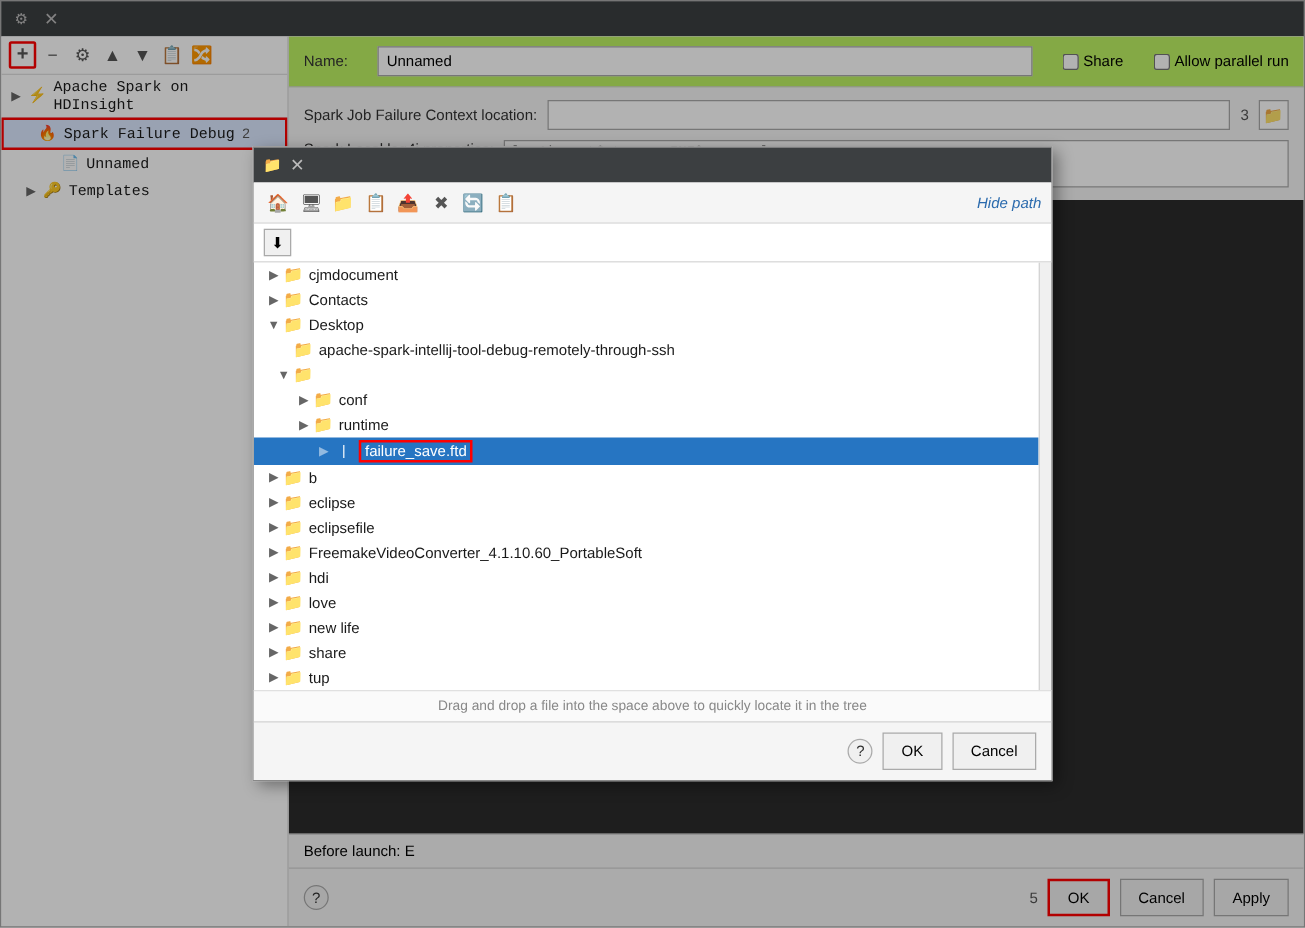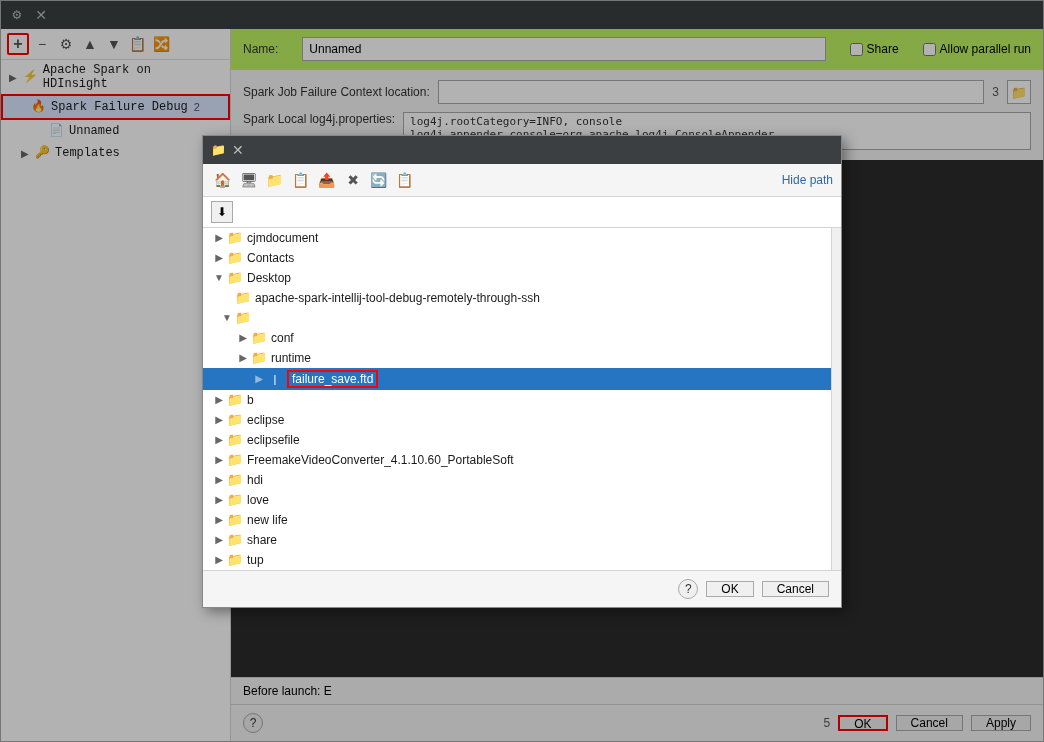--- a/index.html
+++ b/index.html
@@ -287,21 +287,21 @@
       cursor: pointer;
       color: #333;
     }
 
     .bottom-number {
       font-size: 12px;
       color: #555;
     }
 
     .action-btn {
-      height: 16px;
+      height: 30px;
       padding: 0 14px;
       border: 1px solid #aaa;
       background: #f0f0f0;
       font-size: 12px;
       cursor: pointer;
       border-radius: 0;
     }
 
     .action-btn.primary {
       background: #f0f0f0;
@@ -384,20 +384,21 @@
       font-size: 14px;
       color: #555;
       border-radius: 2px;
     }
 
     .hide-path-link {
       font-size: 12px;
       color: #2a6aad;
       cursor: pointer;
       text-decoration: none;
+      font-style: italic;
     }
 
     .dialog-path-bar {
       display: flex;
       align-items: center;
       padding: 4px 8px;
       border-bottom: 1px solid #d4d4d4;
       background: white;
       gap: 4px;
     }
@@ -750,20 +751,23 @@
         <div class="tree-item">
           <span class="tree-arrow">▶</span>
           <span class="tree-folder-icon">📁</span>
           <span>tup</span>
         </div>
 
       </div>
       <div class="scrollbar-stub"></div>
     </div>
 
+    <div class="drag-hint">
+      <span>Drag and drop a file into the space above to quickly locate it in the tree</span>
+    </div>
 
     <div class="dialog-footer">
       <div class="help-btn">?</div>
       <button class="action-btn primary">OK</button>
       <button class="action-btn">Cancel</button>
     </div>
   </div>
 </div>
 
 </body></html>

